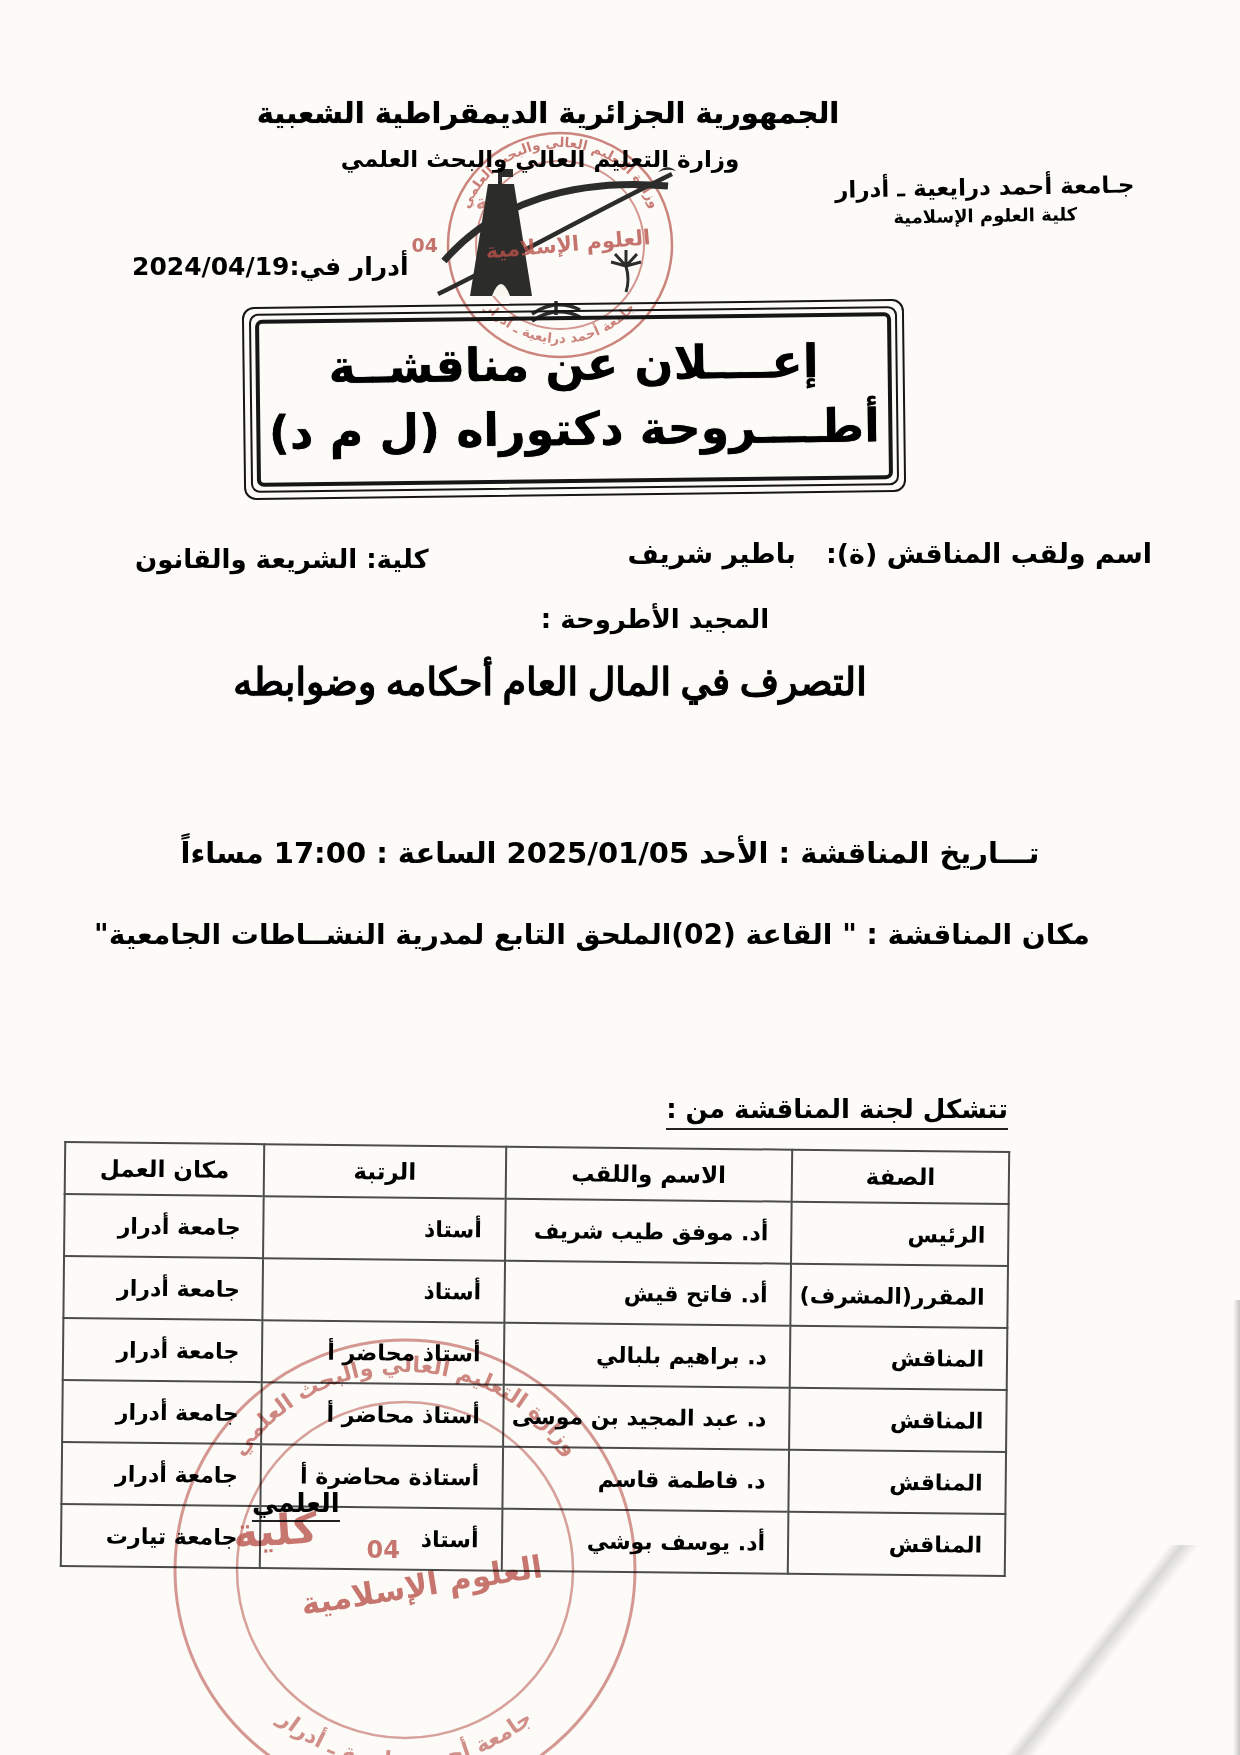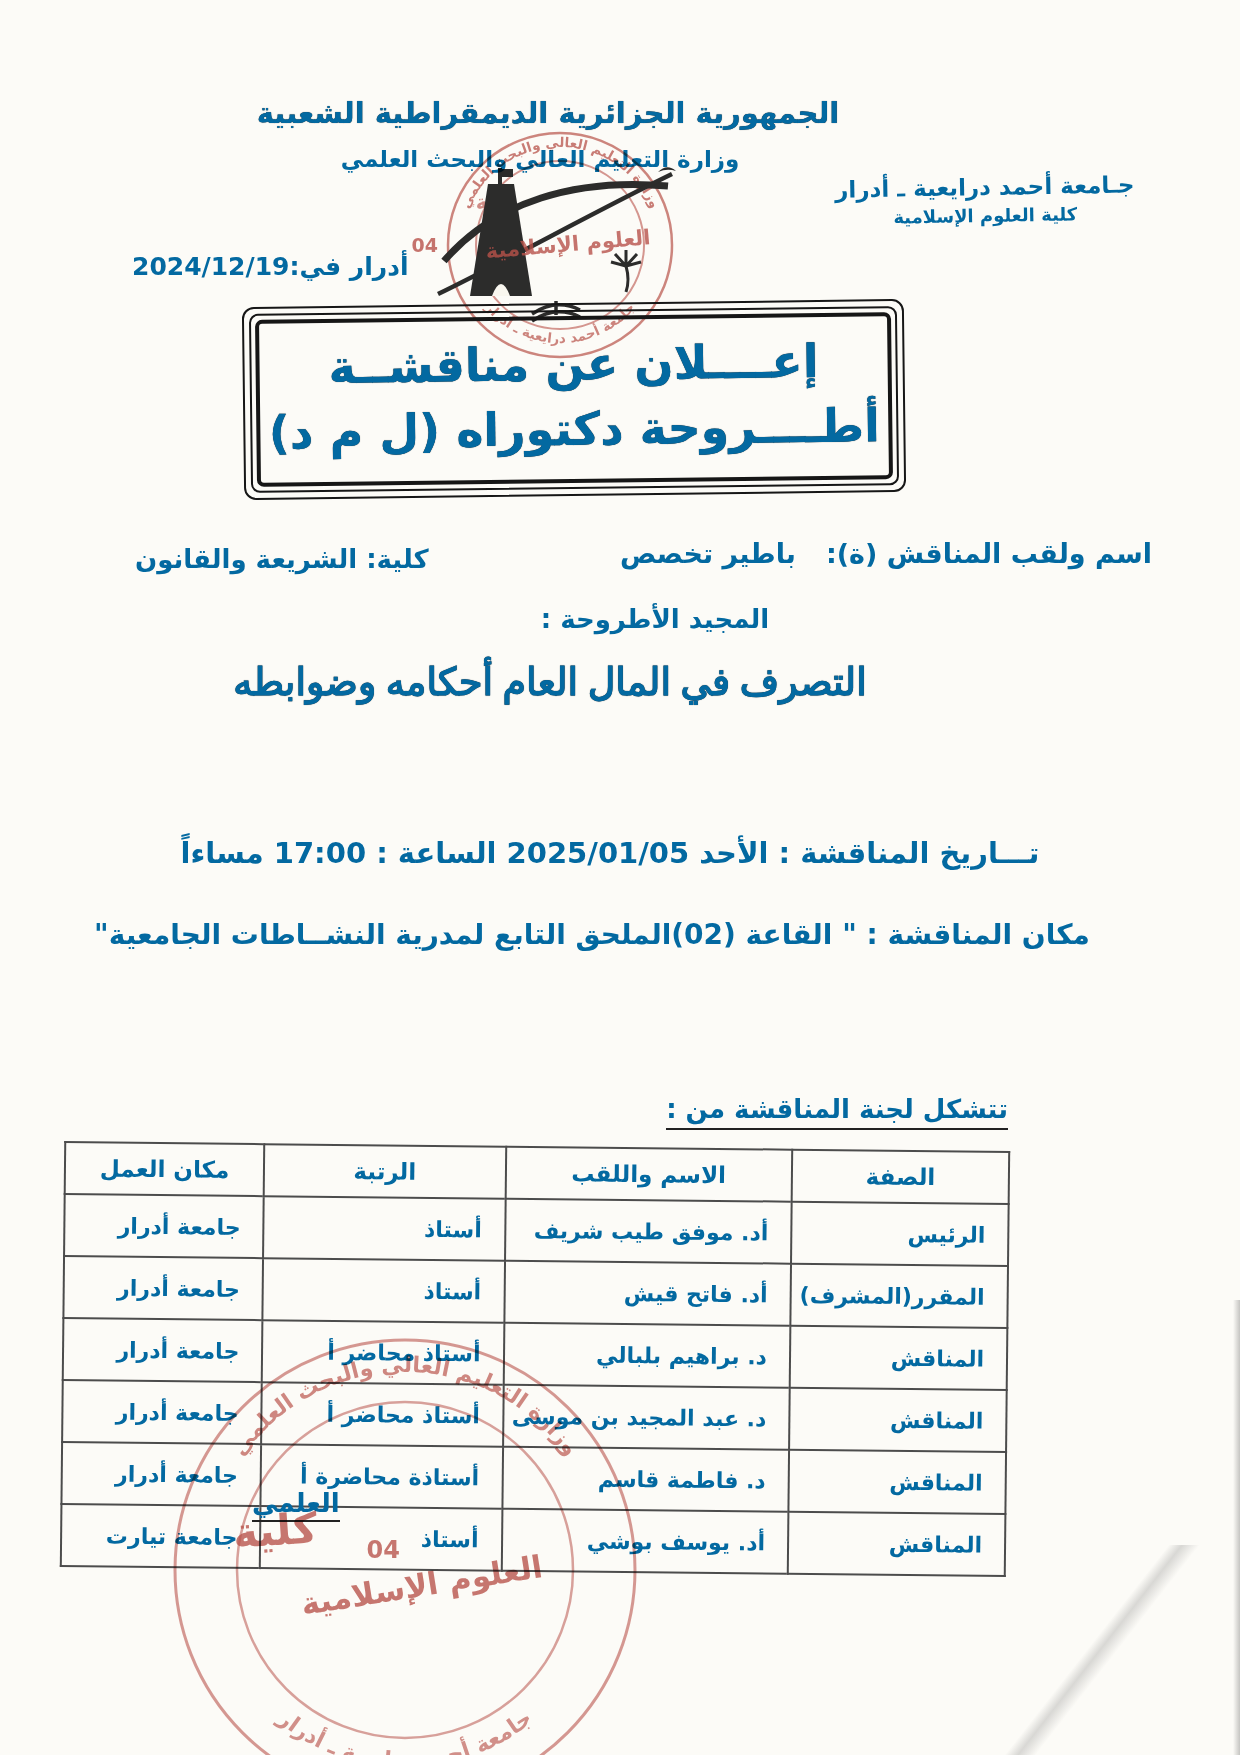--- a/index.html
+++ b/index.html
@@ -1,19 +1,19 @@
 <!DOCTYPE html>
 <html lang="ar" dir="rtl"><head>
 <meta charset="utf-8">
 <style>
   html,body { margin:0; padding:0; background:#e8e8e6; }
   .page {
     position:relative; width:1240px; height:1755px; margin:0 auto;
     background:#fcfbf7; overflow:hidden; direction:rtl;
-    font-family:"DejaVu Sans", sans-serif; color:#0369a1;
+    font-family:"DejaVu Sans", sans-serif; color:#000000;
   }
   .abs { position:absolute; white-space:nowrap; }
   .cx  { transform:translateX(-50%); }
   .b   { font-weight:bold; }
   .heavy { text-shadow: 0 0 0.7px #111; }
 
   .republic { left:548px; top:96px;  font-size:29px; }
   .ministry { left:540px; top:146px; font-size:23px; }
   .univ { left:985px; top:174px; text-align:center;
           transform:translateX(-50%) rotate(-1deg); }
@@ -72,21 +72,21 @@
 <div class="page">
 
   <div class="abs cx republic b heavy">الجمهورية الجزائرية الديمقراطية الشعبية</div>
   <div class="abs cx ministry b">وزارة التعليم العالي والبحث العلمي</div>
 
   <div class="abs univ">
     <div class="univ-l1">جـامعة أحمد درايعية ـ أدرار</div>
     <div class="univ-l2">كلية العلوم الإسلامية</div>
   </div>
 
-  <div class="abs dateline">أدرار في:2024/12/19</div>
+  <div class="abs dateline">أدرار في:2024/04/19</div>
 
   <svg class="stamp-top" viewBox="0 0 300 235">
     <defs>
       <path id="tArcTop" d="M 56.5,95 A 98,98 0 0 1 247.5,95"></path>
       <path id="tArcBot" d="M 58.7,147 A 98,98 0 0 0 245.3,147"></path>
     </defs>
     <circle cx="152" cy="117" r="112" fill="none" stroke="#b5443c" stroke-width="2.5" opacity="0.7"></circle>
     <circle cx="152" cy="117" r="84" fill="none" stroke="#b5443c" stroke-width="2" opacity="0.6"></circle>
     <text class="stamp-red-text" font-size="13.5" opacity="0.75">
       <textPath href="#tArcTop" startOffset="50%" text-anchor="middle">وزارة التعليم العالي والبحث العلمي</textPath>
@@ -122,21 +122,21 @@
     <div class="ann-mid">
       <div class="ann-in">
         <div class="ann-line heavy">إعــــلان عن مناقشــة</div>
         <div class="ann-line heavy">أطــــروحة دكتوراه (ل م د)</div>
       </div>
     </div>
   </div>
 
   <div class="cand">
     <span>اسم ولقب المناقش (ة):</span>
-    <span>باطير تخصص</span>
+    <span>باطير شريف</span>
   </div>
   <div class="abs spec">كلية: الشريعة والقانون</div>
 
   <div class="abs cx ttl-label b">المجيد الأطروحة :</div>
   <div class="abs cx ttl1 b heavy">التصرف في المال العام أحكامه وضوابطه</div>
 
   <div class="abs cx dt b">تـــاريخ المناقشة : الأحد 2025/01/05  الساعة : 17:00 مساءاً</div>
   <div class="abs cx loc b">مكان المناقشة : " القاعة (02)الملحق التابع لمدرية النشــاطات الجامعية"</div>
 
   <div class="committee-intro">تتشكل لجنة المناقشة من :</div>

